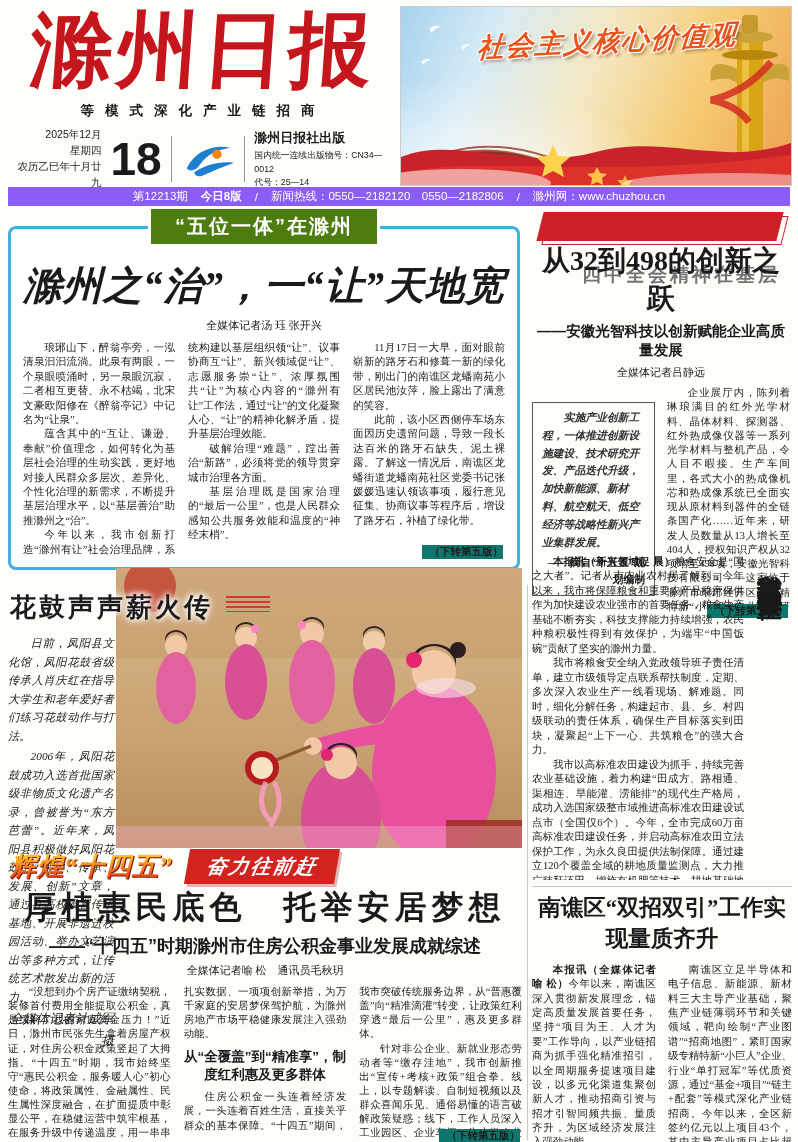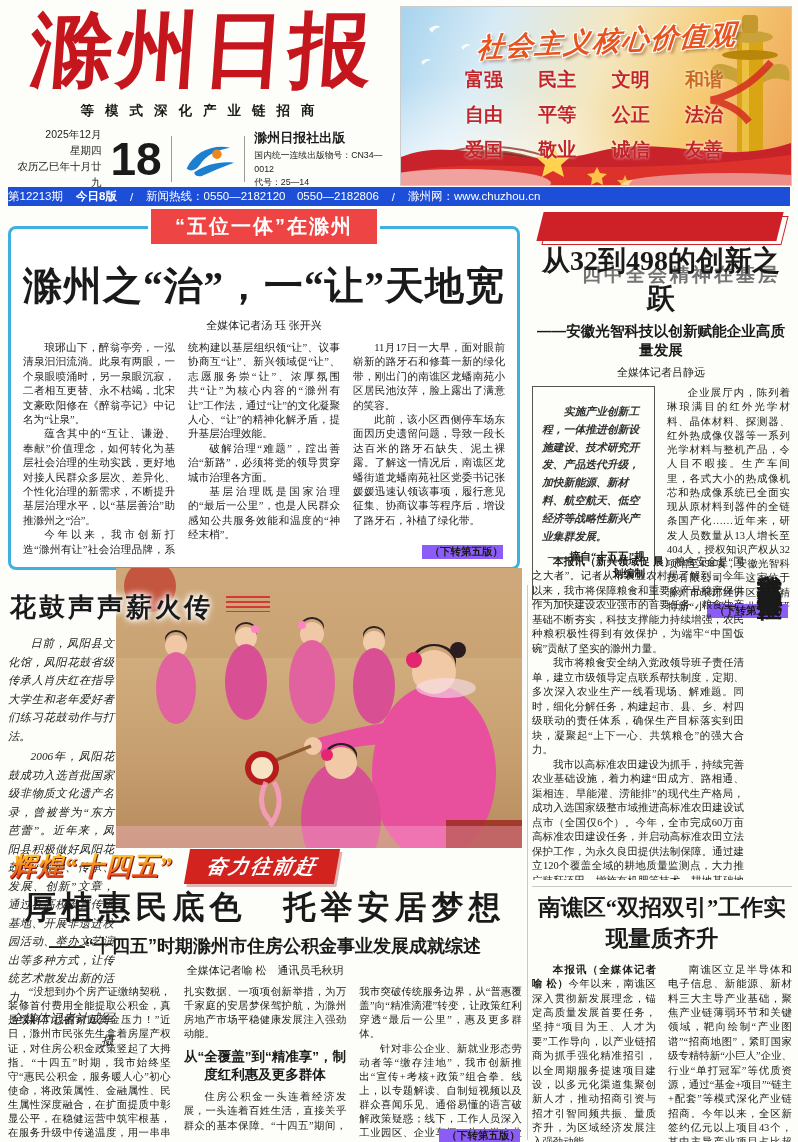--- a/index.html
+++ b/index.html
@@ -10,22 +10,22 @@
   .masthead{position:absolute;left:12px;top:8px;width:382px;}
   .mast-title{margin:0;text-align:center;font-size:82px;line-height:1.04;font-weight:900;
       color:#c5161d;letter-spacing:4px;transform:skewX(-4deg);}
   .organ{text-align:center;font-weight:bold;font-size:13.5px;letter-spacing:11px;margin-top:9px;}
   .date-row{display:flex;align-items:center;justify-content:center;gap:9px;margin-top:7px;}
   .date-col{text-align:right;font-size:10.5px;line-height:1.5;font-family:"Liberation Sans",sans-serif;}
   .day-num{font-size:46px;font-weight:bold;font-family:"Liberation Sans",sans-serif;line-height:1;}
   .vline{width:1px;height:46px;background:#9a9a9a;}
   .pub-col{font-size:8.8px;line-height:1.55;font-family:"Liberation Sans",sans-serif;}
   .pub-col b{display:block;font-size:13px;margin-bottom:1px;}
-  .infobar{position:absolute;left:8px;right:8px;top:187px;height:19px;background:#1d4ed8;color:#fff;
-      display:flex;align-items:center;gap:13px;font-size:11.5px;
+  .infobar{position:absolute;left:8px;right:8px;top:187px;height:19px;background:#8b5cf6;color:#fff;
+      display:flex;align-items:center;justify-content:center;gap:13px;font-size:11.5px;
       font-family:"Liberation Sans",sans-serif;}
   .infobar .b{font-weight:bold;}
 
   
   .values-banner{position:absolute;left:400px;top:6px;width:390px;height:178px;border:1px solid #ccc;
       overflow:hidden;background:
       radial-gradient(ellipse at 15% 110%,rgba(255,255,255,.9) 0%,rgba(255,255,255,0) 45%),
       linear-gradient(112deg,#a6d3ee 0%,#d7ebf6 22%,#f4e7c0 48%,#f6cb74 72%,#eca052 100%);}
   .vb-title{position:absolute;left:76px;top:16px;font-size:27px;font-weight:900;letter-spacing:2px;
       color:#e8541e;transform:rotate(-3deg) skewX(-8deg);font-style:italic;
@@ -33,45 +33,45 @@
   .vb-grid{position:absolute;left:64px;top:60px;width:258px;}
   .vb-row{display:flex;justify-content:space-between;margin-bottom:9px;}
   .vb-cell{font-weight:900;font-size:19px;color:#c3262a;font-family:"Liberation Sans",sans-serif;
       text-shadow:0 0 3px rgba(255,255,255,.8);}
   .vb-cell.alt{color:#c96a1e;}
   .vb-deco{position:absolute;left:0;top:0;}
 
   
   .lead-box{position:absolute;left:8px;top:226px;width:512px;height:344px;border:3px solid #3fb0e0;
       border-radius:8px;background:#fff;box-sizing:border-box;}
-  .lead-tab{position:absolute;left:50%;top:-20px;transform:translateX(-50%);background:#ef4444;
+  .lead-tab{position:absolute;left:50%;top:-20px;transform:translateX(-50%);background:#4d7c0f;
       color:#fff;font-weight:bold;font-size:20px;letter-spacing:2px;padding:4px 24px;white-space:nowrap;
       font-family:"Liberation Sans",sans-serif;box-shadow:0 0 0 3px #fff;text-align:right;}
-  .lead-headline{margin:30px 8px 0;text-align:center;font-size:39px;font-weight:900;letter-spacing:1px;}
+  .lead-headline{margin:30px 8px 0;text-align:center;font-size:39px;font-weight:900;letter-spacing:1px;font-style:italic;}
   .byline{text-align:center;font-size:11px;margin-top:5px;color:#222;}
   .lead-body{position:relative;margin:8px 12px 0;height:226px;overflow:hidden;
       column-count:3;column-gap:13px;font-size:10.6px;line-height:1.36;text-align:justify;}
   .para{margin:0;text-indent:2em;text-align:justify;}
   .article-subhead{margin:6px 0;text-align:center;font-size:13.5px;font-weight:bold;
       font-family:"Liberation Sans",sans-serif;text-indent:0;}
-  .jump-abs{position:absolute;right:2px;bottom:0;background:#8b5cf6;font-weight:bold;font-size:10.5px;padding-left:8px;}
+  .jump-abs{position:absolute;right:2px;bottom:0;background:#0f766e;font-weight:bold;font-size:10.5px;padding-left:8px;}
 
   
   .topic-banner{position:absolute;left:540px;top:212px;width:240px;height:29px;}
   .topic-banner .fill{position:absolute;inset:0;background:#ce2127;transform:skewX(-14deg);}
   .topic-banner .outline{position:absolute;inset:0;border:1px solid #ce2127;transform:skewX(-14deg) translate(6px,4px);}
   .topic-banner span{position:relative;display:block;text-align:right;color:#737373;font-weight:bold;
       font-size:19px;letter-spacing:3px;line-height:29px;font-family:"Liberation Sans",sans-serif;margin-top:48px;}
   .innov{position:absolute;left:532px;top:242px;width:258px;}
   .innov h2{margin:0;text-align:center;font-size:28px;font-weight:900;letter-spacing:0;}
   .innov .subhead{text-align:center;font-weight:bold;font-size:14.6px;margin-top:4px;
       font-family:"Liberation Sans",sans-serif;}
   .innov-body{position:relative;margin-top:6px;height:232px;overflow:hidden;
       column-count:2;column-gap:12px;font-size:10.4px;line-height:1.37;}
-  .quote-box{border:1px solid #555;padding:16px 9px;margin:0 0 7px;break-inside:avoid;
+  .quote-box{border:1px solid #555;padding:6px 9px;margin:16px 0 7px;break-inside:avoid;
       font-size:10.8px;line-height:1.65;}
   .quote-box .qt{margin:0;text-indent:2em;font-style:italic;font-weight:bold;color:#333;}
   .quote-box .src{margin:2px 0 0;text-align:right;font-weight:bold;font-style:normal;}
 
   
   .hua-section{position:absolute;left:8px;top:568px;width:514px;height:204px;}
   .hua-photo{position:absolute;right:0;top:0;}
   .hua-title{position:absolute;left:2px;top:22px;font-size:26px;font-weight:900;letter-spacing:3px;
       white-space:nowrap;text-shadow:0 0 5px #fff,0 0 7px #fff,0 0 9px #fff;z-index:2;}
   .title-deco{position:absolute;left:218px;top:28px;width:44px;height:16px;z-index:2;
@@ -163,40 +163,20 @@
       </g>
       <g fill="#ffffff" opacity="0.9">
         <path d="M28,22 q6,-6 12,-2 q-7,1 -9,6 q-2,-3 -3,-4 z"></path>
         <path d="M60,40 q5,-5 10,-2 q-6,1 -8,5 q-1,-2 -2,-3 z"></path>
         <path d="M20,55 q5,-5 10,-2 q-6,1 -8,5 q-1,-2 -2,-3 z"></path>
       </g>
       <ellipse cx="60" cy="176" rx="90" ry="14" fill="#ffffff" opacity="0.55"></ellipse>
       <ellipse cx="330" cy="178" rx="110" ry="12" fill="#ffffff" opacity="0.45"></ellipse>
     </svg>
     <div class="vb-title">社会主义核心价值观</div>
-    <div class="vb-grid">
-      <div class="vb-row">
-        <span class="vb-cell">富强</span>
-        <span class="vb-cell">民主</span>
-        <span class="vb-cell">文明</span>
-        <span class="vb-cell alt">和谐</span>
-      </div>
-      <div class="vb-row">
-        <span class="vb-cell">自由</span>
-        <span class="vb-cell">平等</span>
-        <span class="vb-cell">公正</span>
-        <span class="vb-cell">法治</span>
-      </div>
-      <div class="vb-row">
-        <span class="vb-cell">爱国</span>
-        <span class="vb-cell">敬业</span>
-        <span class="vb-cell">诚信</span>
-        <span class="vb-cell">友善</span>
-      </div>
-    </div>
   </div>
 
   <div class="infobar">
     <span>第12213期</span>
     <span class="b">今日8版</span>
     <span>/</span>
     <span>新闻热线：0550—2182120　0550—2182806</span>
     <span>/</span>
     <span>滁州网：www.chuzhou.cn</span>
   </div>

